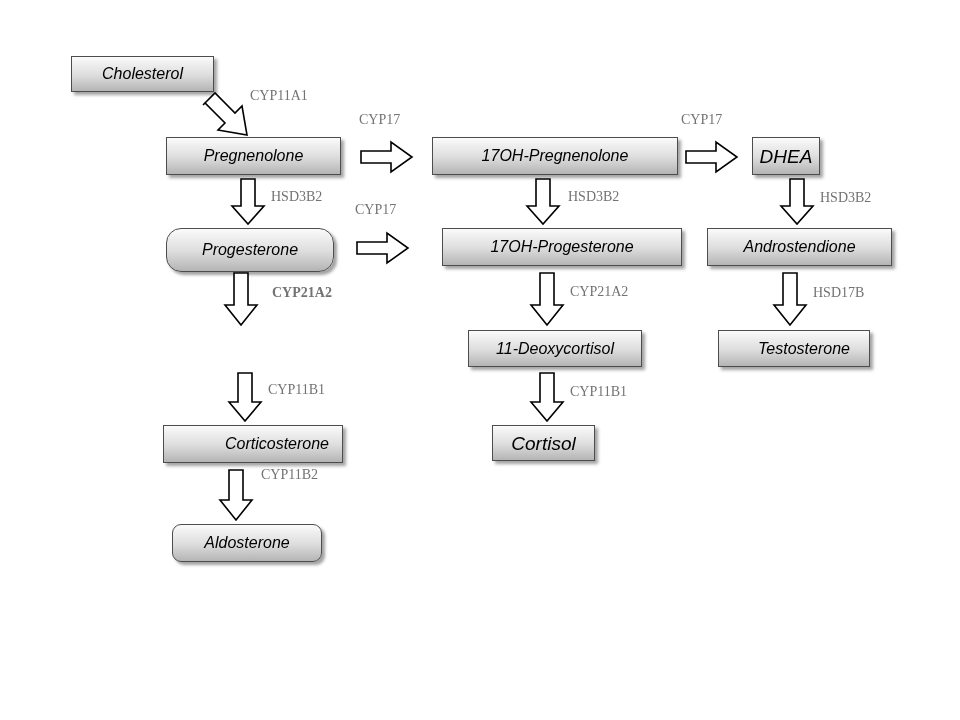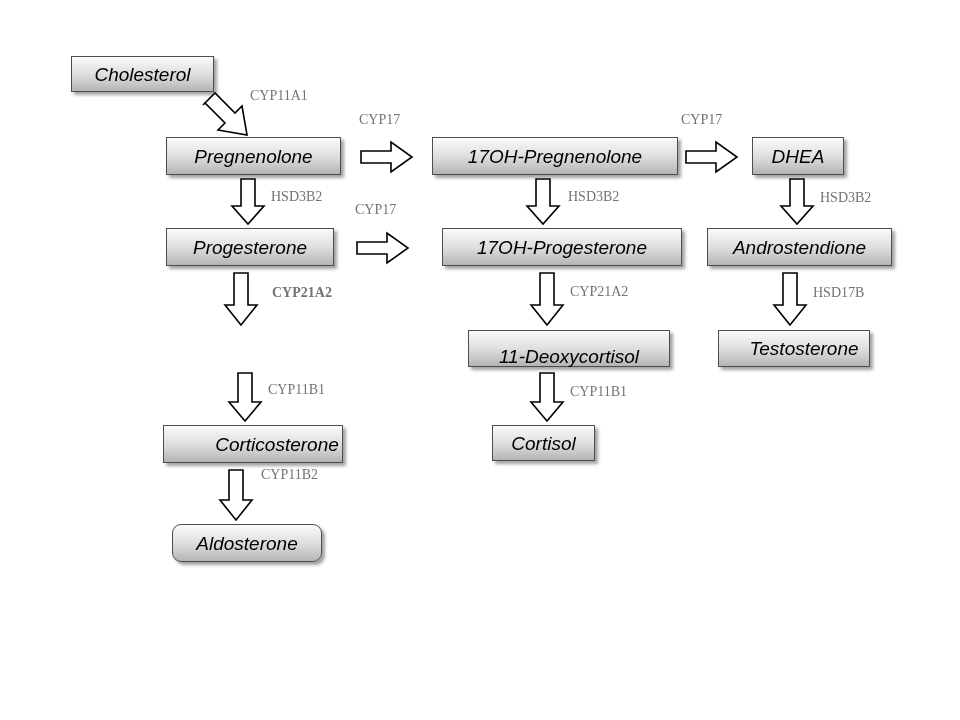--- a/index.html
+++ b/index.html
@@ -29,21 +29,21 @@
                 #c6c6c6 80%,
                 #b4b4b4 100%);
     box-shadow: 3px 3px 3px rgba(90,90,90,0.55);
     display: flex;
     align-items: center;
     justify-content: center;
   }
   .node-label {
     font-family: "Liberation Sans", sans-serif;
     font-style: italic;
-    font-size: 19px;
+    font-size: 16px;
     line-height: 1;
     color: #000000;
     white-space: nowrap;
     letter-spacing: 0px;
   }
   .node.small .node-label { font-size: 19px; }
 
   
   .enzyme {
     position: absolute;
@@ -73,50 +73,50 @@
 <div id="canvas">
 
   <div class="node" style="left:71px; top:56px; width:143px; height:36px;">
     <span class="node-label">Cholesterol</span>
   </div>
 
   <div class="node" style="left:166px; top:137px; width:175px; height:38px;">
     <span class="node-label">Pregnenolone</span>
   </div>
 
-  <div class="node" style="left:166px; top:228px; width:168px; height:38px;">
+  <div class="node" style="left:166px; top:228px; width:168px; height:44px;border-radius:15px;">
     <span class="node-label">Progesterone</span>
   </div>
 
 
   <div class="node" style="left:163px; top:425px; width:180px; height:38px;padding-left:48px;">
     <span class="node-label">Corticosterone</span>
   </div>
 
   <div class="node" style="left:172px; top:524px; width:150px; height:38px;border-radius:9px;">
     <span class="node-label">Aldosterone</span>
   </div>
 
   <div class="node" style="left:432px; top:137px; width:246px; height:38px;">
     <span class="node-label">17OH-Pregnenolone</span>
   </div>
 
   <div class="node" style="left:442px; top:228px; width:240px; height:38px;">
     <span class="node-label">17OH-Progesterone</span>
   </div>
 
-  <div class="node" style="left:468px; top:330px; width:202px; height:37px;align-items:flex-end;">
+  <div class="node" style="left:468px; top:330px; width:174px; height:37px;">
     <span class="node-label">11-Deoxycortisol</span>
   </div>
 
   <div class="node small" style="left:492px; top:425px; width:103px; height:36px;">
     <span class="node-label">Cortisol</span>
   </div>
 
-  <div class="node small" style="left:752px; top:137px; width:92px; height:38px;align-items:center;">
+  <div class="node small" style="left:752px; top:137px; width:68px; height:38px;align-items:center;">
     <span class="node-label">DHEA</span>
   </div>
 
   <div class="node" style="left:707px; top:228px; width:185px; height:38px;">
     <span class="node-label">Androstendione</span>
   </div>
 
   <div class="node" style="left:718px; top:330px; width:152px; height:37px;padding-left:20px;">
     <span class="node-label">Testosterone</span>
   </div>

